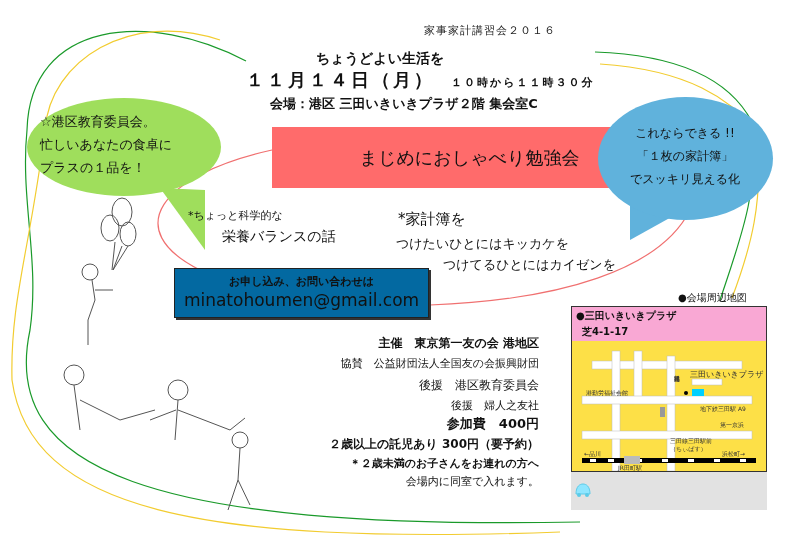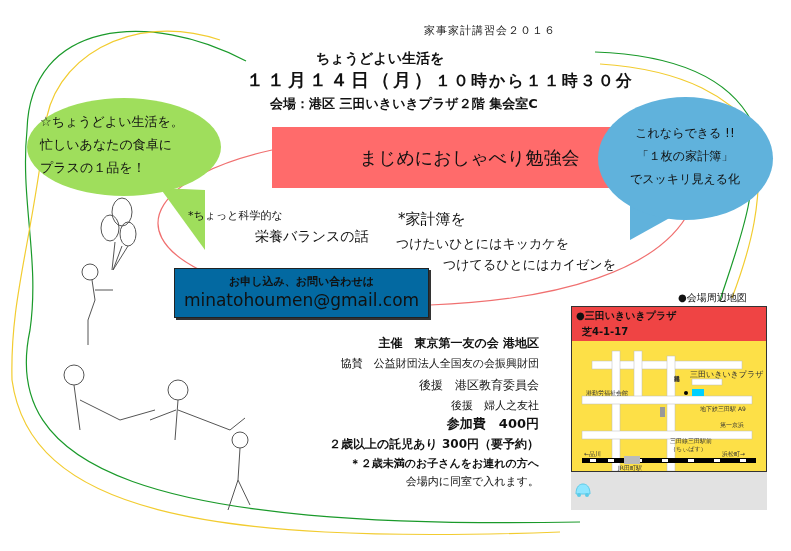--- a/index.html
+++ b/index.html
@@ -3,50 +3,50 @@
 <meta charset="utf-8">
 <style>
   html, body { margin:0; padding:0; background:#ffffff; }
   body { width:791px; height:551px; position:relative; overflow:hidden;
          font-family:"DejaVu Sans", "Liberation Sans", sans-serif; color:#111; }
   .abs { position:absolute; }
   svg.bg { position:absolute; left:0; top:0; }
   .org { left:424px; top:23px; font-size:11px; letter-spacing:1px; color:#222; white-space:nowrap; }
   .tagline { left:316px; top:50px; font-size:14px; font-weight:bold; white-space:nowrap; }
   .date { left:246px; top:68px; font-size:18px; font-weight:bold; letter-spacing:3px; white-space:nowrap; }
-  .date .time { font-size:16px; letter-spacing:2px; margin-left:0; }
+  .date .time { font-size:11px; letter-spacing:2px; margin-left:16px; }
   .venue { left:270px; top:95px; font-size:13px; font-weight:bold; white-space:nowrap; }
   .banner { left:272px; top:127px; width:313px; height:61px; background:#ff6b6b;
             display:flex; align-items:center; justify-content:center;
             font-size:18px; color:#111;padding-left:41px; }
   .bubble-green { left:27px; top:98px; width:194px; height:98px; border-radius:50%; background:#9fde5c; }
   .bubble-green-text { left:40px; top:110px; font-size:13px; line-height:23px; color:#111; white-space:nowrap; }
   .bubble-blue { left:598px; top:97px; width:175px; height:123px; border-radius:50%; background:#60b2dc; }
   .bubble-blue-text { left:620px; top:122px; font-size:12px; line-height:23px; text-align:center; width:130px; white-space:nowrap; }
   .nutri1 { left:188px; top:208px; font-size:11px; white-space:nowrap; }
-  .nutri2 { left:222px; top:228px; font-size:14px; white-space:nowrap;margin-left:33px; }
+  .nutri2 { left:222px; top:228px; font-size:14px; white-space:nowrap; }
   .kakei1 { left:398px; top:210px; font-size:15px; white-space:nowrap; }
   .kakei2 { left:396px; top:235px; font-size:13px; white-space:nowrap; }
   .kakei3 { left:424px; top:256px; font-size:13px; white-space:nowrap;margin-left:19px; }
   .contact { left:174px; top:268px; width:253px; height:48px; background:#0369a1; border:1px solid #222;
              box-shadow:2px 2px 0 #333; }
   .contact-label { left:0; top:5px; width:100%; text-align:center; font-size:11px; font-weight:bold; }
   .contact-email { left:0; top:21px; width:100%; text-align:center; font-size:17px; }
   .right-info { right:252px; text-align:left; white-space:nowrap; }
   .host { top:335px; font-size:12px; font-weight:bold; }
   .sponsor { top:356px; font-size:11px; }
   .support1 { top:377px; font-size:12px; }
   .support2 { top:398px; font-size:11px; }
   .fee { top:415px; font-size:13px; font-weight:bold; }
   .child { top:436px; font-size:12px; font-weight:bold; }
   .note1 { top:456px; font-size:11px; font-weight:bold; }
   .note2 { top:474px; font-size:11px; }
   .map-caption { left:678px; top:291px; font-size:10px; white-space:nowrap; }
   .map { left:571px; top:306px; width:196px; height:220px; }
-  .map-head { left:0; top:0; width:194px; height:35px; background:#ef4444; border:1px solid #333; }
+  .map-head { left:0; top:0; width:194px; height:35px; background:#f9a8d4; border:1px solid #333; }
   .map-head .n { left:4px; top:2px; font-size:10px; font-weight:bold; white-space:nowrap; }
   .map-head .a { left:10px; top:18px; font-size:10px; font-weight:bold; }
   .map-body { left:0; top:35px; width:194px; height:130px; background:#fde047; border:1px solid #333; border-top:none; overflow:hidden; }
   .map-foot { left:0; top:166px; width:196px; height:38px; background:#e2e2e2; }
   .map-foot .t { left:22px; top:3px; font-size:9px; line-height:14px; width:170px; }
   .mlabel { position:absolute; font-size:6px; color:#333; white-space:nowrap; }
 </style>
 </head>
 <body>
 
@@ -83,21 +83,21 @@
   <span>１１月１４日（月）</span><span class="time">１０時から１１時３０分</span>
 </div>
 <div class="abs venue">会場：港区 三田いきいきプラザ２階  集会室C</div>
 
 <div class="abs banner">
   <span>まじめにおしゃべり勉強会</span>
 </div>
 
 <div class="abs bubble-green"></div>
 <div class="abs bubble-green-text">
-  <div>☆ちょうどよい生活を。</div>
+  <div>☆港区教育委員会。</div>
   <div>忙しいあなたの食卓に</div>
   <div>プラスの１品を！</div>
 </div>
 
 <div class="abs bubble-blue"></div>
 <div class="abs bubble-blue-text">
   <div>これならできる !!</div>
   <div>「１枚の家計簿」</div>
   <div>でスッキリ見える化</div>
 </div>

